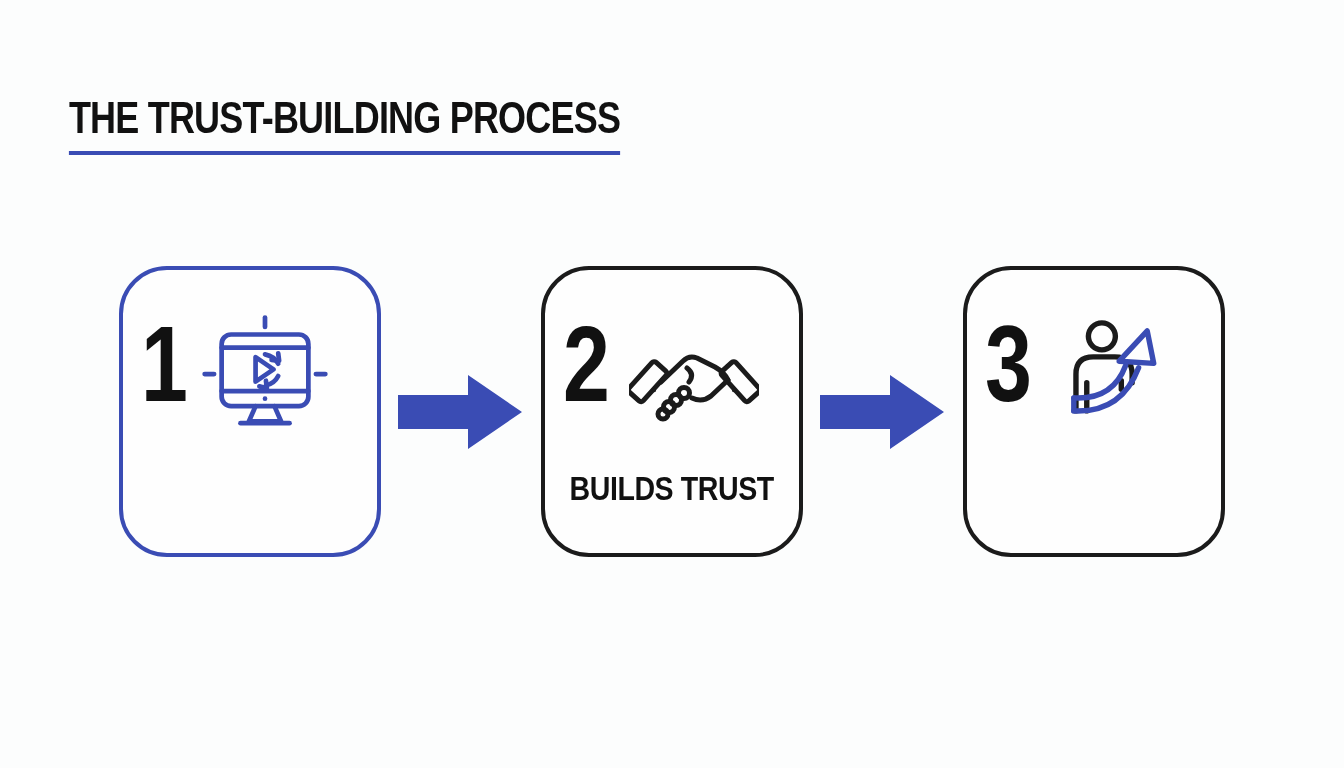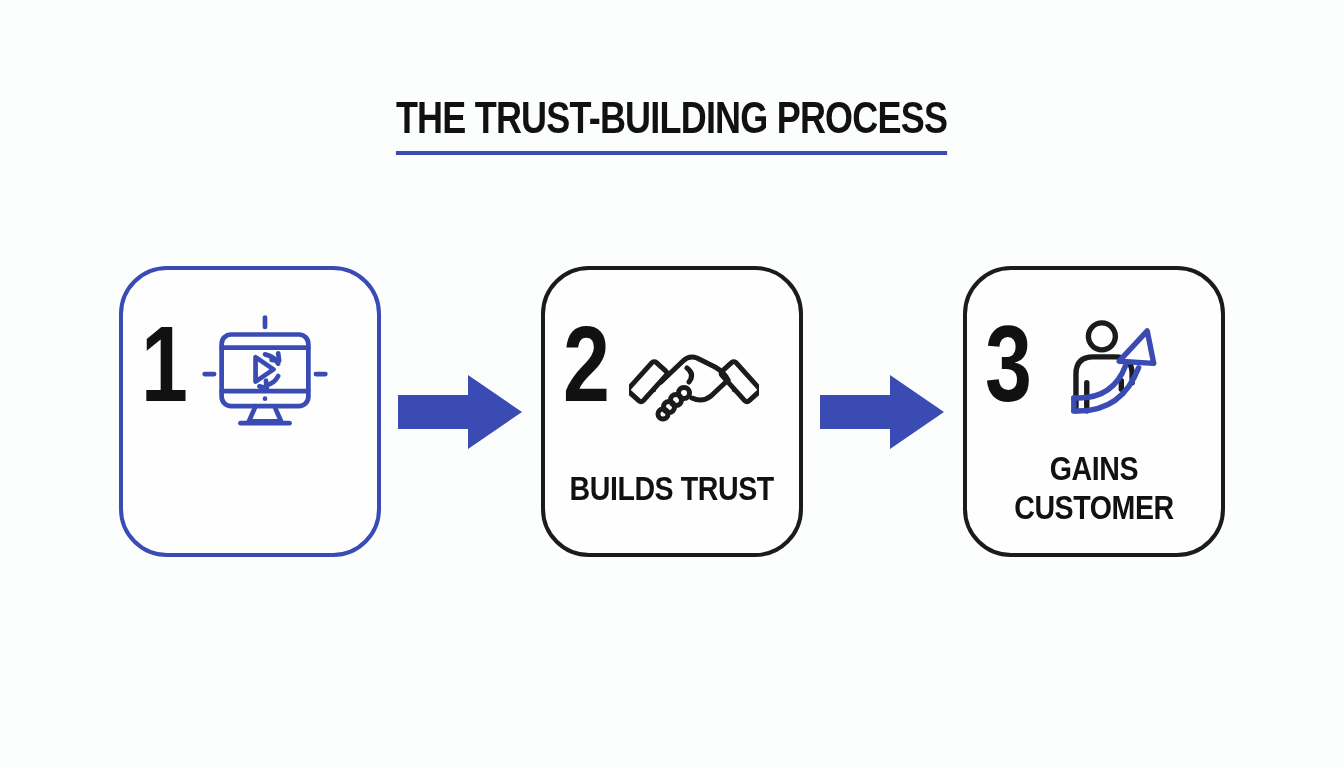--- a/index.html
+++ b/index.html
@@ -12,21 +12,21 @@
   *{margin:0;padding:0;box-sizing:border-box;}
   html,body{width:1344px;height:768px;}
   body{
     background:var(--bg);
     font-family:"Liberation Sans","DejaVu Sans",sans-serif;
     overflow:hidden;
   }
   .canvas{position:relative;width:1344px;height:768px;}
 
   
-  .title-wrap{position:absolute;top:0;left:0;right:0;text-align:center;}
+  .title-wrap{position:absolute;top:0;left:0;right:0;}
   .page-title{
     display:inline-block;
     margin-top:92px;
     font-size:45px;
     font-weight:700;
     letter-spacing:-1px;
     color:var(--text);
     transform:scaleX(0.80);
     transform-origin:center top;
     border-bottom:4px solid var(--accent);
@@ -154,20 +154,16 @@
             <path d="M54 58 V66"></path>
           </g>
           <g stroke="var(--accent)">
             <path d="M10 86 Q54 88 70 46"></path>
             <path d="M10 74 Q46 76 58 44"></path>
             <path d="M10 86 V74"></path>
             <path d="M52 40 L78 12 L84 42 Z" fill="var(--card)"></path>
           </g>
         </svg>
       </div>
-      <div class="step-label-wrap">
-        <span class="step-label">GAINS
-CUSTOMER</span>
-      </div>
     </section>
 
   </div>
 </div>
 
 </body></html>

